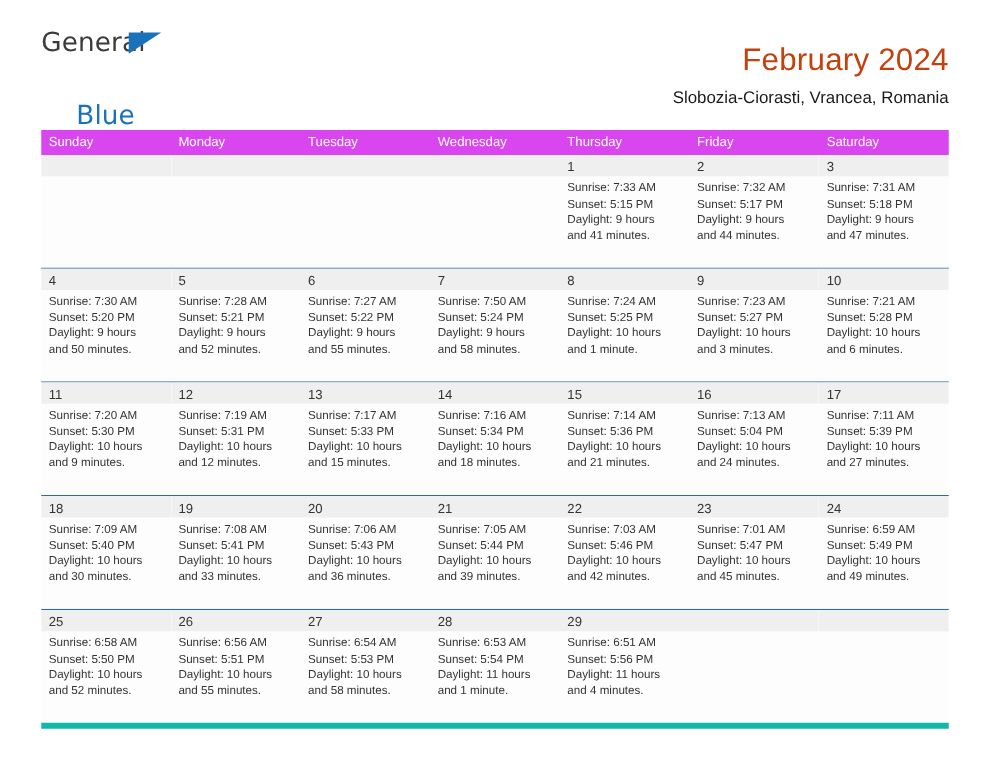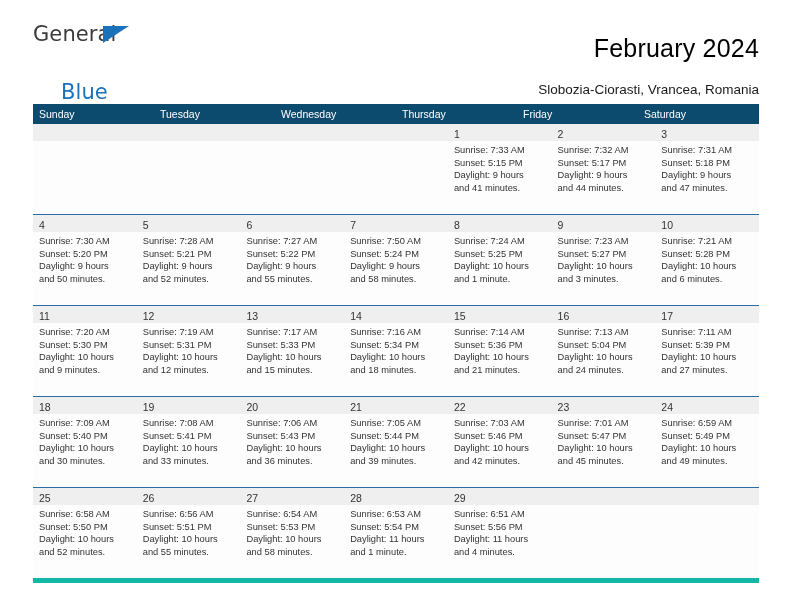--- a/index.html
+++ b/index.html
@@ -69,44 +69,44 @@
 
   .title-block {
     position: absolute;
     right: 33px;
     top: 32px;
     text-align: right;
   }
   .cal-title {
     font-size: 25px;
     font-weight: 400;
-    color: #000000;
+    color: #c2410c;
     line-height: 32px;
     letter-spacing: 0.2px;
     font-family: "Liberation Sans", sans-serif;
   }
   .cal-subtitle {
-    margin-top: 17px;
+    margin-top: 5px;
     font-size: 13.5px;
     font-weight: 400;
     color: #1a1a1a;
     line-height: 17px;
     font-family: "Liberation Sans", sans-serif;
   }
 
   
   .calendar {
     position: absolute;
     left: 33px;
     top: 104px;
     width: 726px;
   }
   .weekday-row {
     display: flex;
-    background: #0c4a6e;
+    background: #d946ef;
     height: 20px;
   }
   .weekday-cell {
     flex: 1 1 0;
     font-size: 10.5px;
     color: #ffffff;
     line-height: 20px;
     padding-left: 6px;
     box-sizing: border-box;
     font-family: "Liberation Sans", sans-serif;
@@ -170,20 +170,21 @@
     <div class="title-block">
       <div class="cal-title">February 2024</div>
       <div class="cal-subtitle">Slobozia-Ciorasti, Vrancea, Romania</div>
     </div>
 
   </div>
 
   <div class="calendar">
     <div class="weekday-row" id="weekday-row">
         <div class="weekday-cell">Sunday</div>
+        <div class="weekday-cell">Monday</div>
         <div class="weekday-cell">Tuesday</div>
         <div class="weekday-cell">Wednesday</div>
         <div class="weekday-cell">Thursday</div>
         <div class="weekday-cell">Friday</div>
         <div class="weekday-cell">Saturday</div>
       </div>
     <div id="weeks-container">
         <div class="week-row">
           <div class="day-cell empty">
             <div class="daynum-band"><span class="daynum"></span></div>

